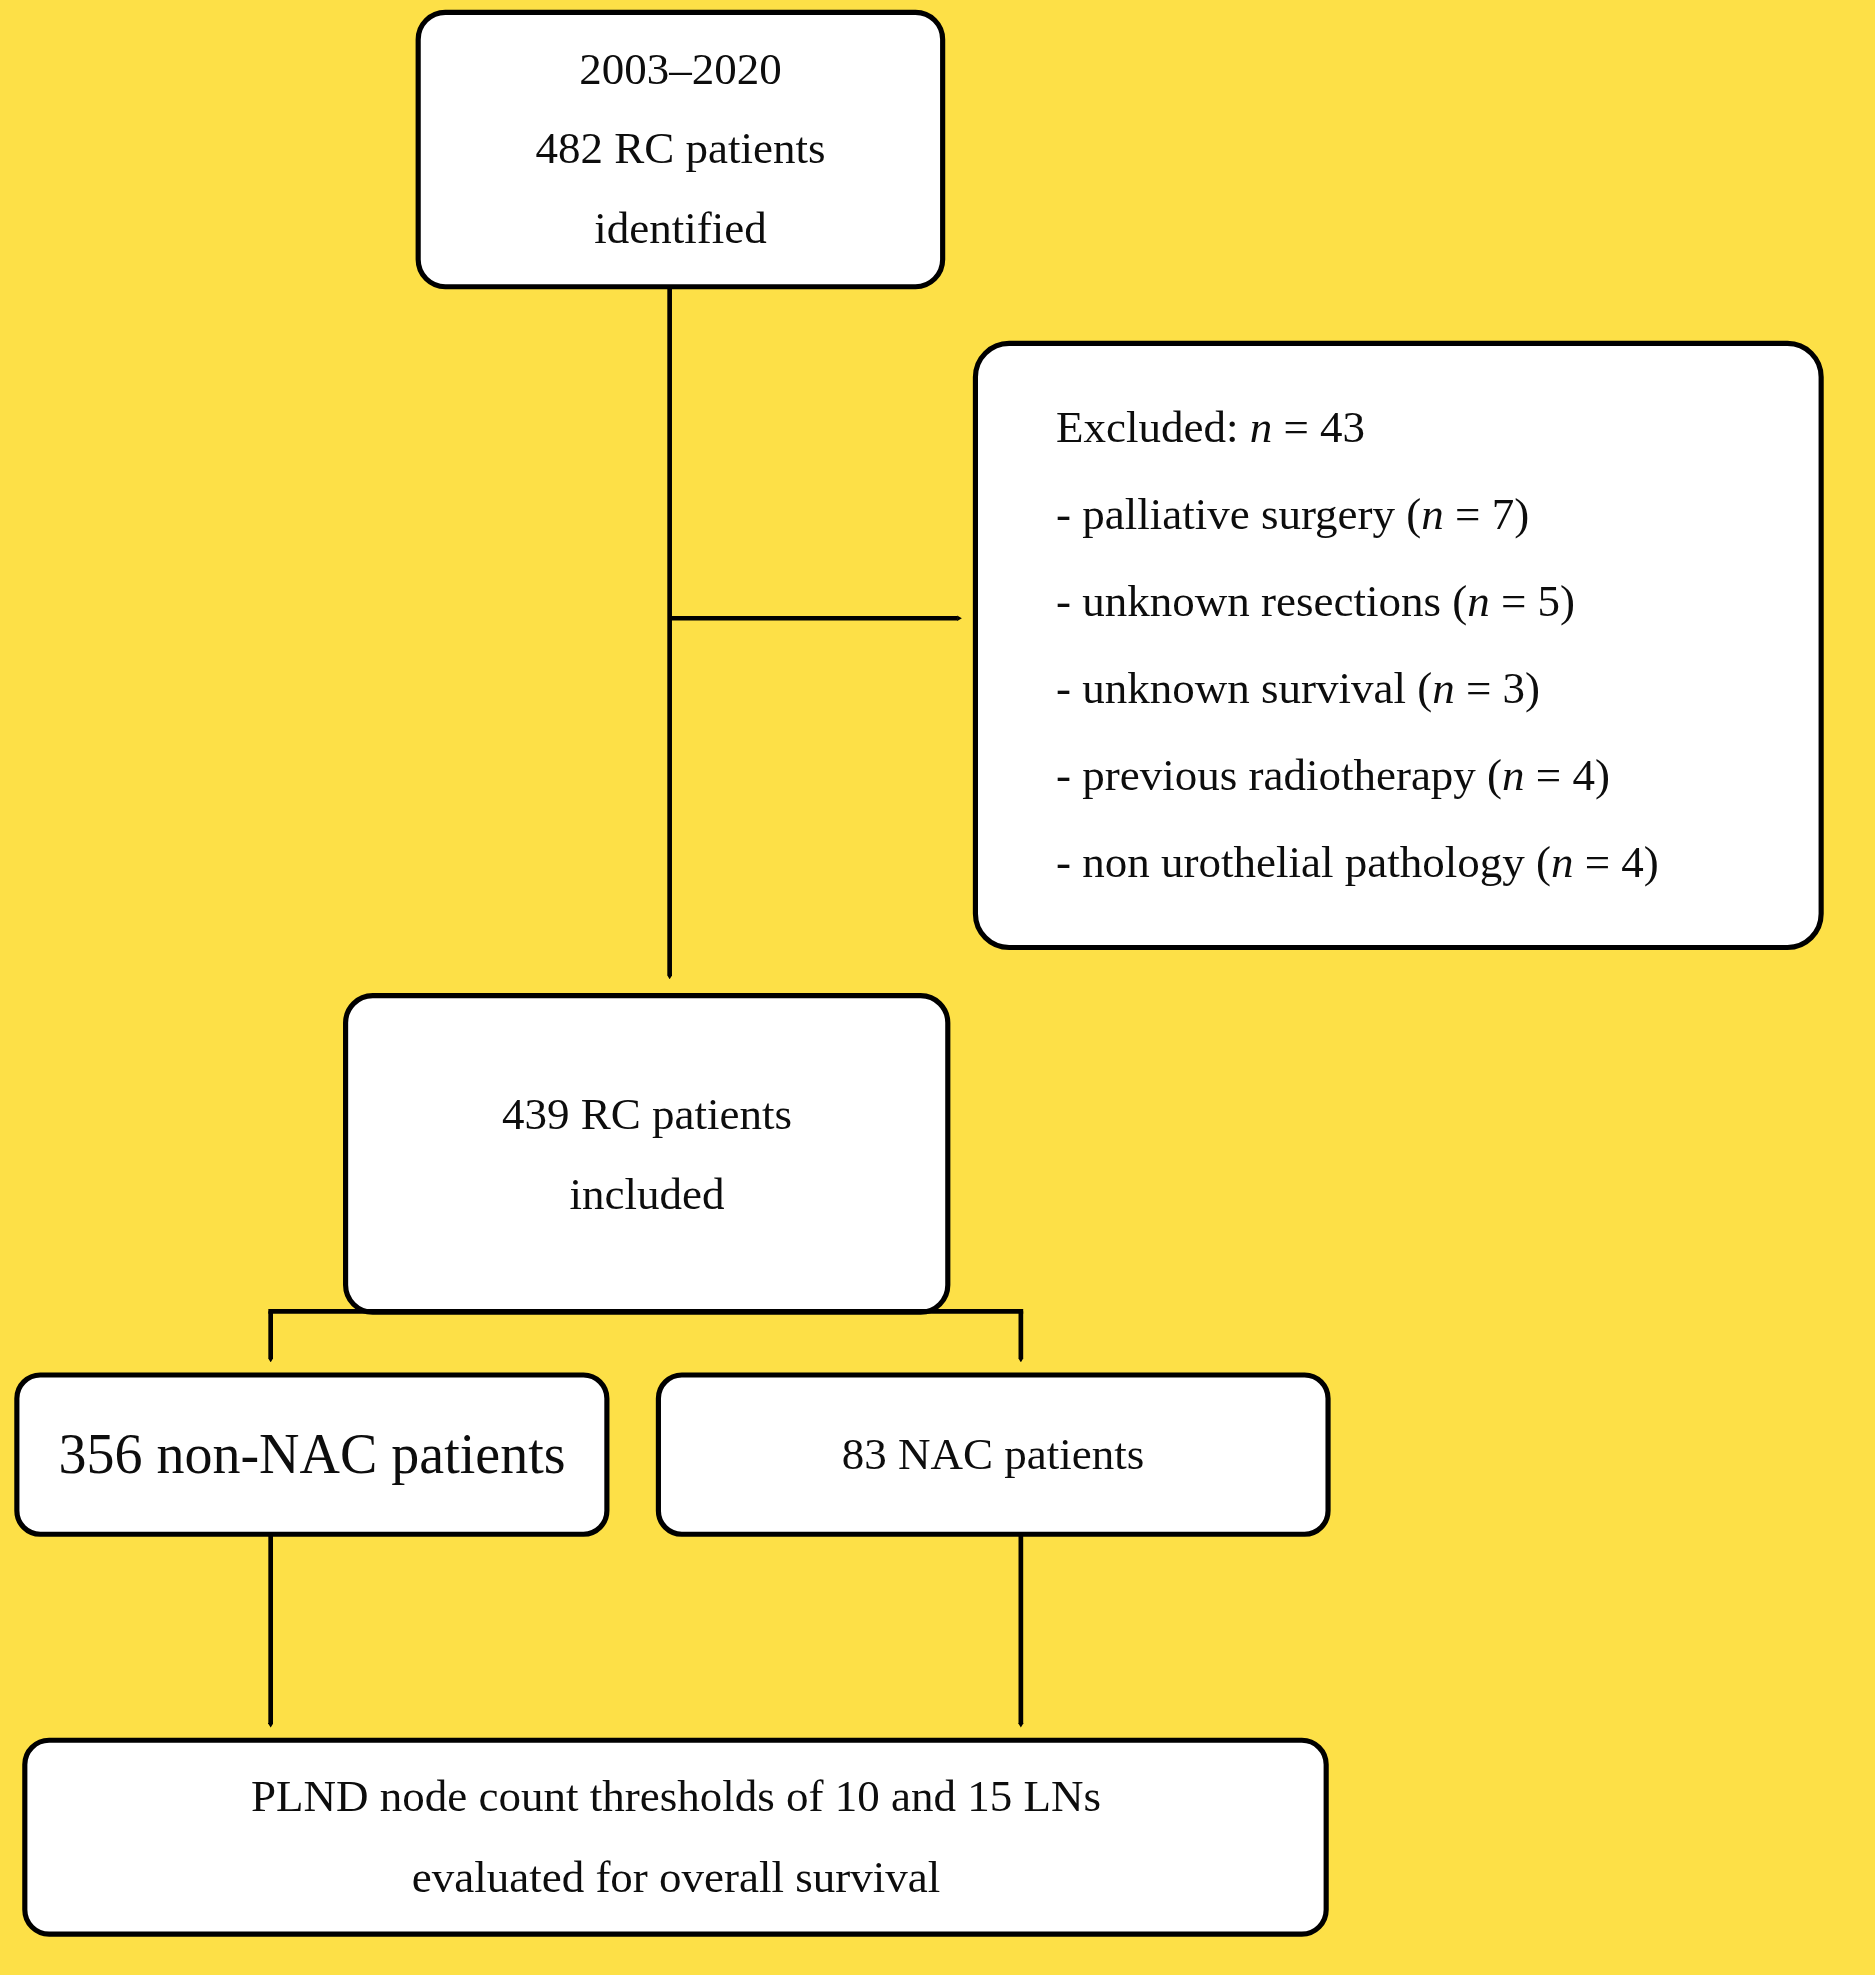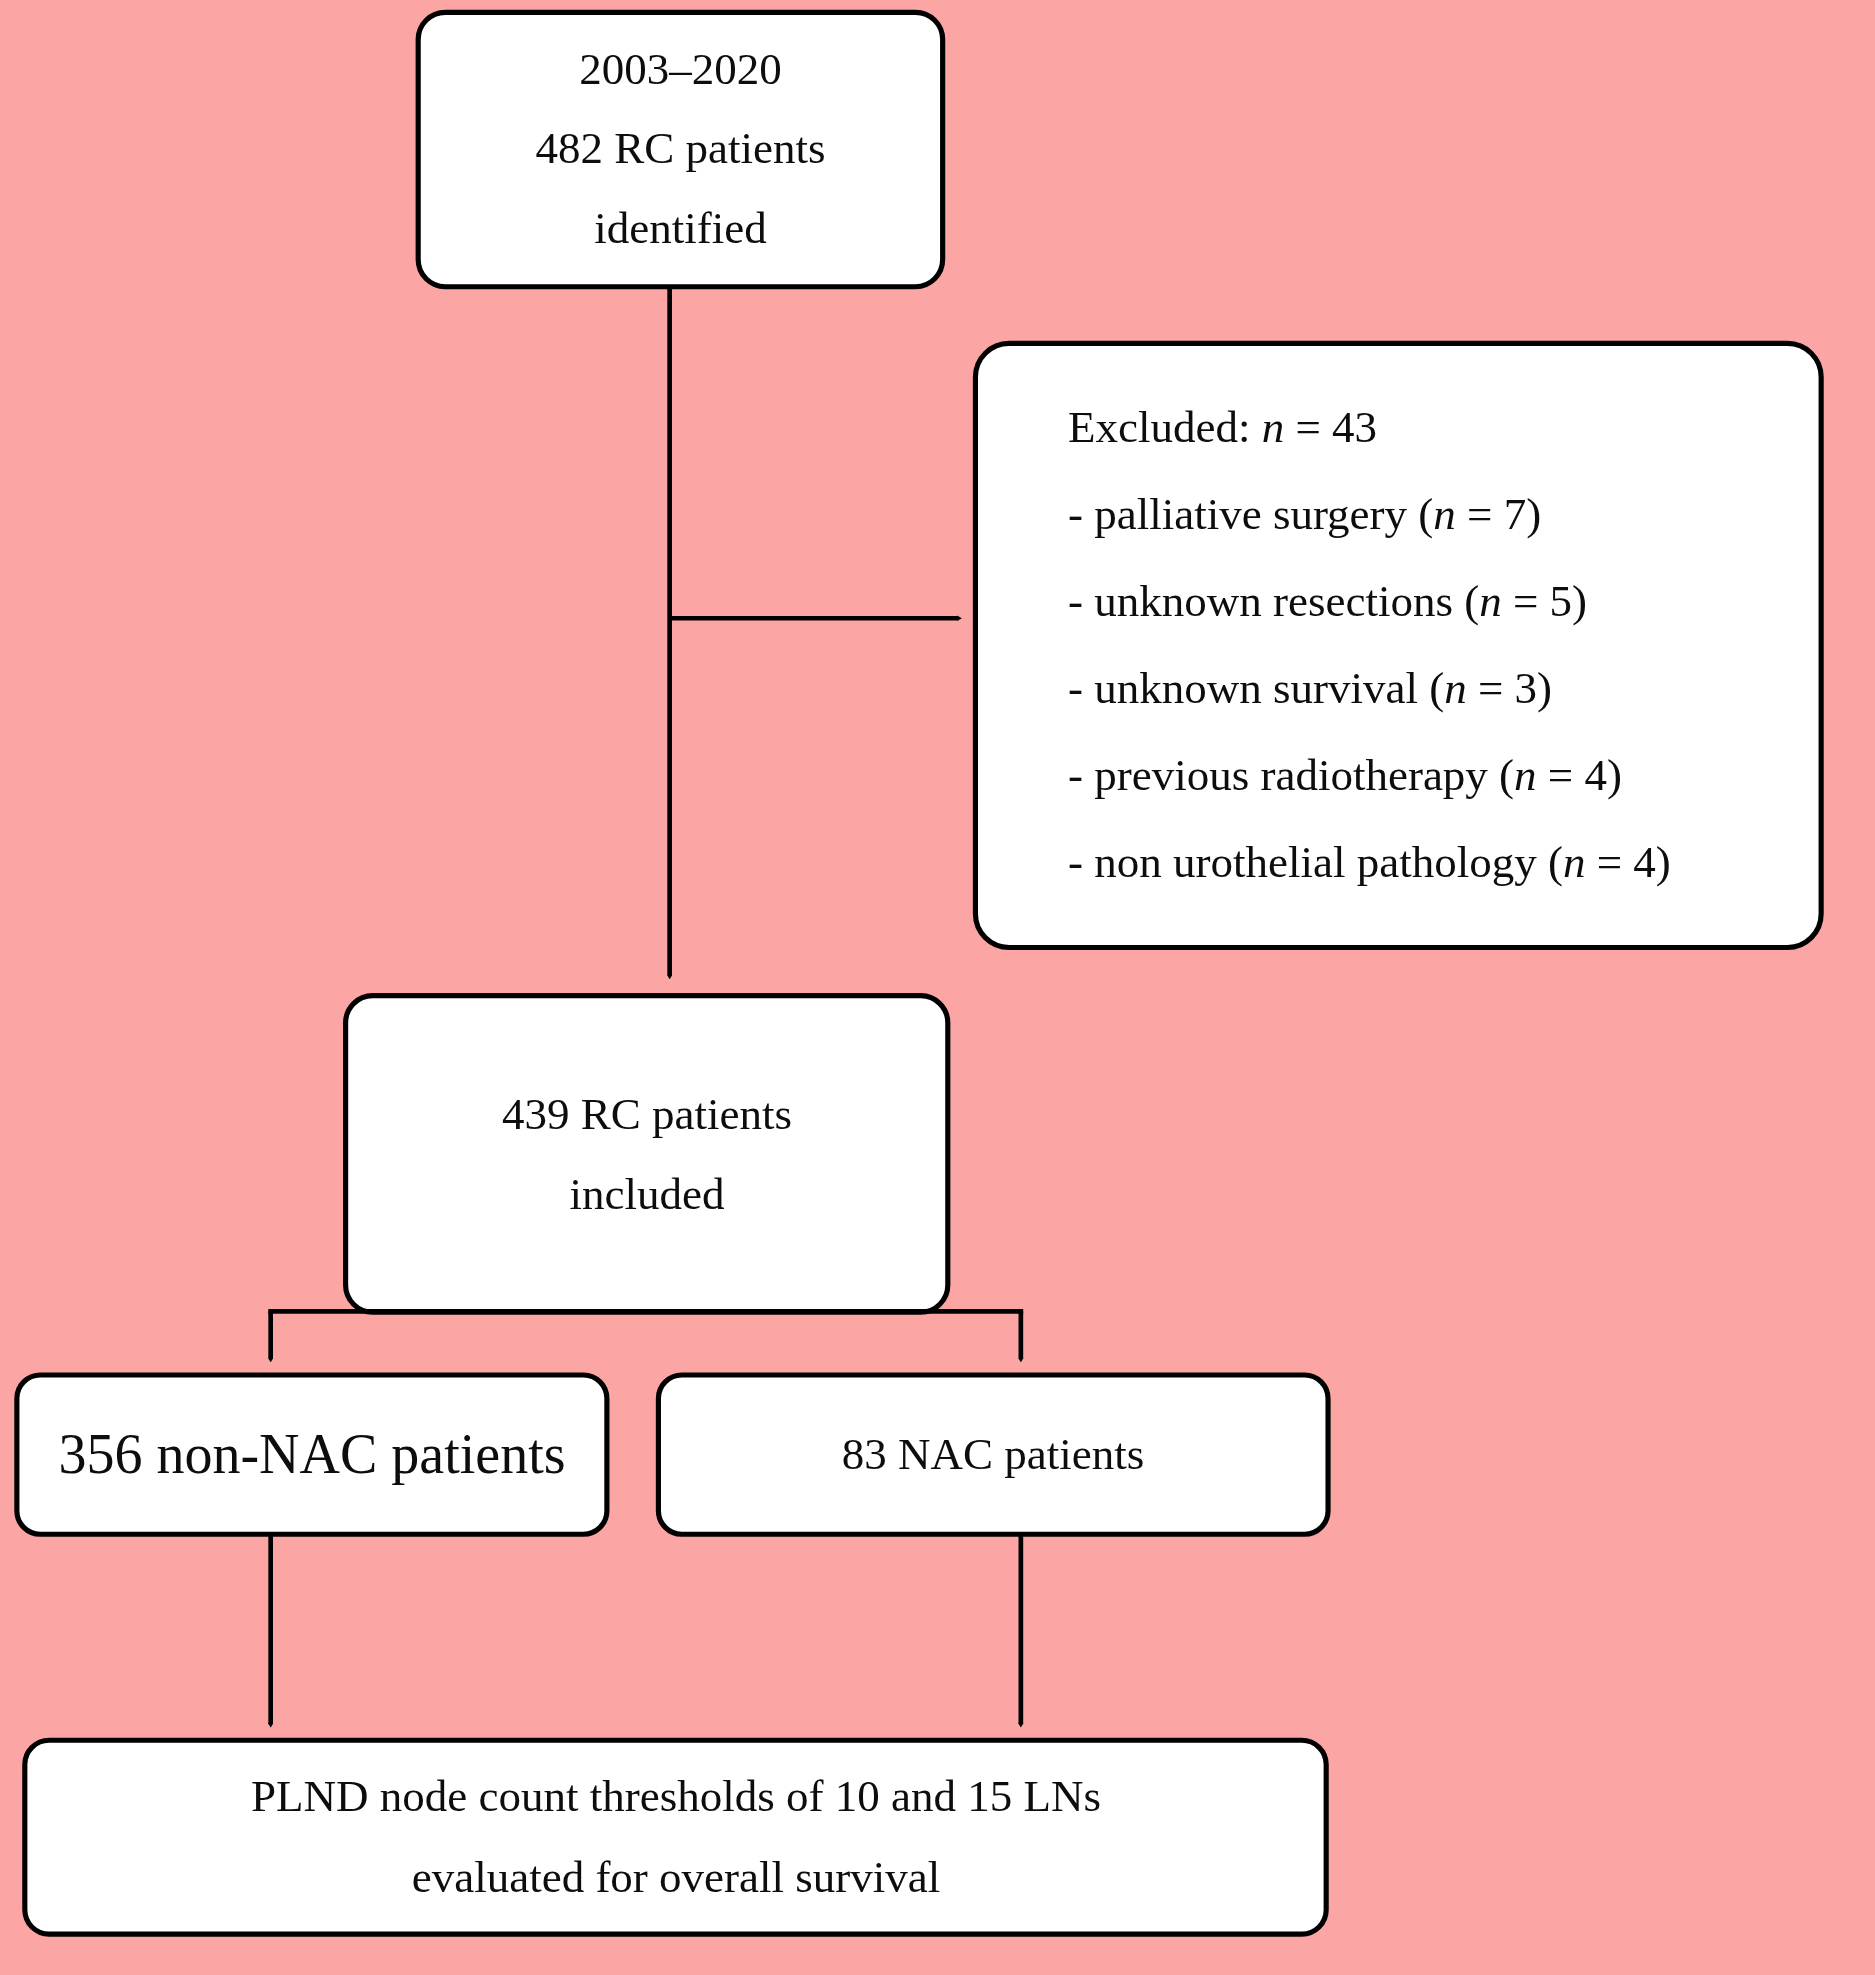--- a/index.html
+++ b/index.html
@@ -4,21 +4,21 @@
 <style>
   html, body {
     margin: 0;
     padding: 0;
     background: #ffffff;
   }
   #canvas {
     position: relative;
     width: 1875px;
     height: 1975px;
-    background: #fca5a5;
+    background: #fde047;
     font-family: "Liberation Serif", "DejaVu Serif", serif;
     overflow: hidden;
   }
   .flow-svg {
     position: absolute;
     top: 0;
     left: 0;
     width: 1875px;
     height: 1975px;
   }
@@ -54,21 +54,21 @@
   }
   #node-identified .node-line { margin: 4.2px 0; }
   #node-excluded {
     left: 976px;
     top: 343px;
     width: 846px;
     height: 604px;
     font-size: 45px;
     padding-left: 80px;
   }
-  #node-excluded .node-line { margin: 8px 12px; }
+  #node-excluded .node-line { margin: 8px 0; }
   #node-included {
     left: 346px;
     top: 996px;
     width: 602px;
     height: 317px;
     font-size: 45px;
   }
   #node-included .node-line { margin: 4.2px 0; }
   #node-nonnac {
     left: 17px;

